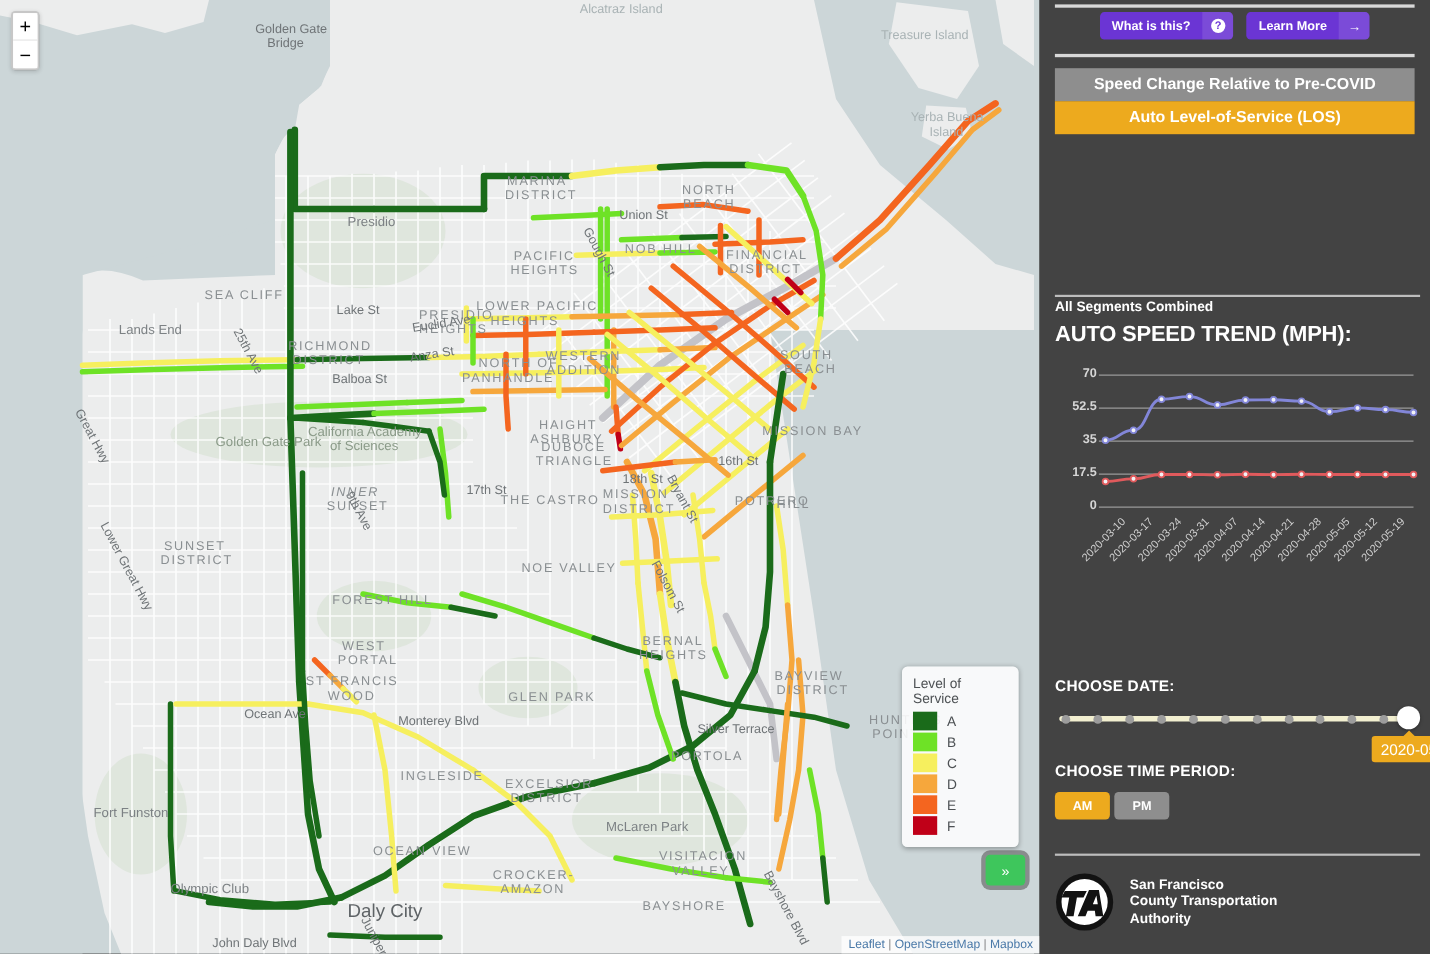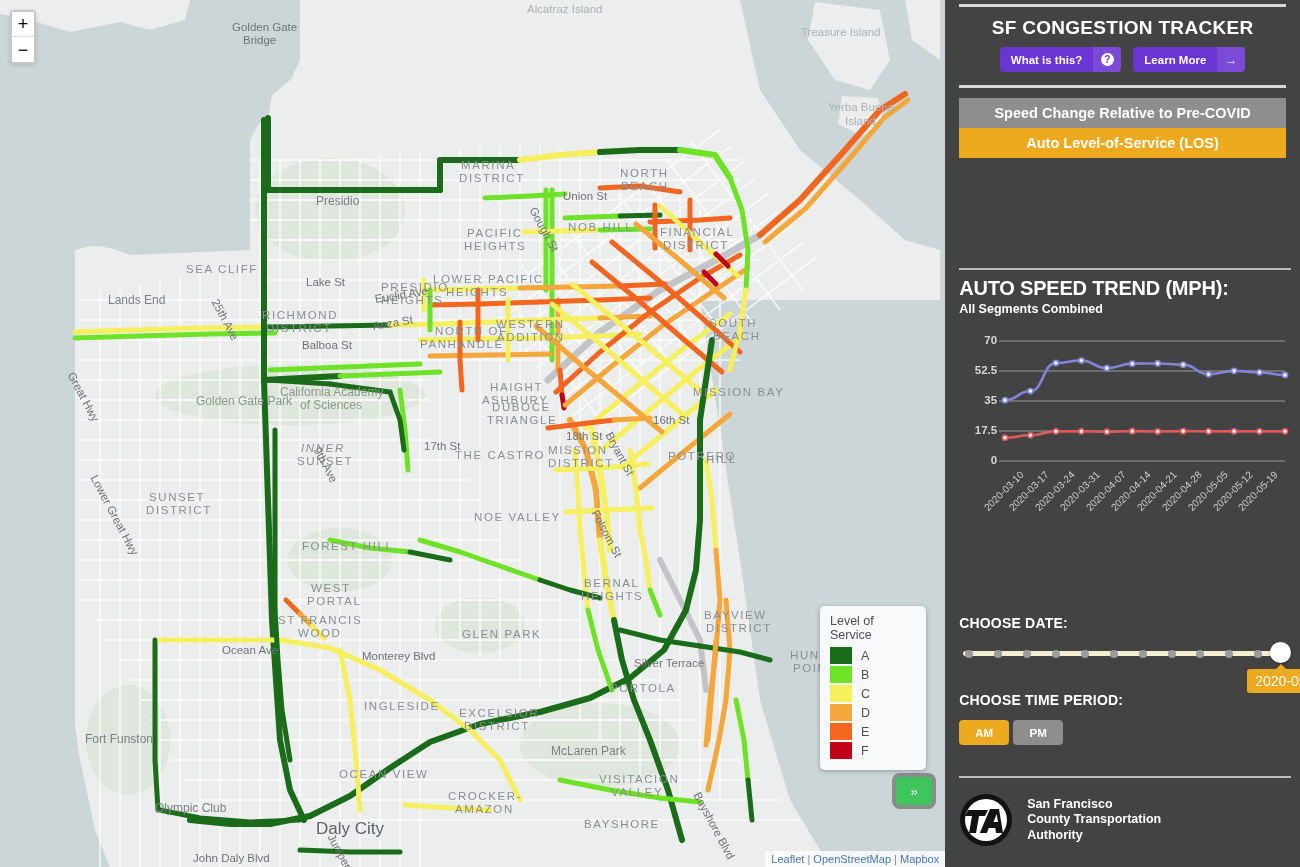--- a/index.html
+++ b/index.html
@@ -641,21 +641,20 @@
       <span>OpenStreetMap</span>
       <i>|</i>
       <span>Mapbox</span>
     </div>
   </div>
 
   <div id="sidebar">
 
     <div class="hr"></div>
 
-    <div id="panel-title">SF CONGESTION TRACKER</div>
 
     <div id="cta-row">
       <button class="cta">
         <span class="cta-lbl">What is this?</span>
         <span class="cta-ico">
           <span class="badge-q">?</span>
         </span>
       </button>
       <button class="cta">
         <span class="cta-lbl">Learn More</span>
@@ -665,22 +664,22 @@
 
     <div class="hr"></div>
 
     <div id="mode-stack">
         <button class="mode-btn inactive">Speed Change Relative to Pre-COVID</button>
         <button class="mode-btn active">Auto Level-of-Service (LOS)</button>
       </div>
 
     <div id="chart-block">
       <div class="hr-thin"></div>
+      <div id="chart-sub">All Segments Combined</div>
       <div id="chart-title">AUTO SPEED TREND (MPH):</div>
-      <div id="chart-sub">All Segments Combined</div>
       <div id="plot">
           <div class="ytick" style="top: 1px;">70</div>
           <div class="ytick" style="top: 31px;">52.5</div>
           <div class="ytick" style="top: 61px;">35</div>
           <div class="ytick" style="top: 91px;">17.5</div>
           <div class="ytick" style="top: 121px;">0</div>
           <svg width="332" height="190">
             <line x1="40" x2="326" y1="8" y2="8" stroke="#9a9a9a" stroke-width="1"></line>
             <line x1="40" x2="326" y1="38" y2="38" stroke="#9a9a9a" stroke-width="1"></line>
             <line x1="40" x2="326" y1="68" y2="68" stroke="#9a9a9a" stroke-width="1"></line>

